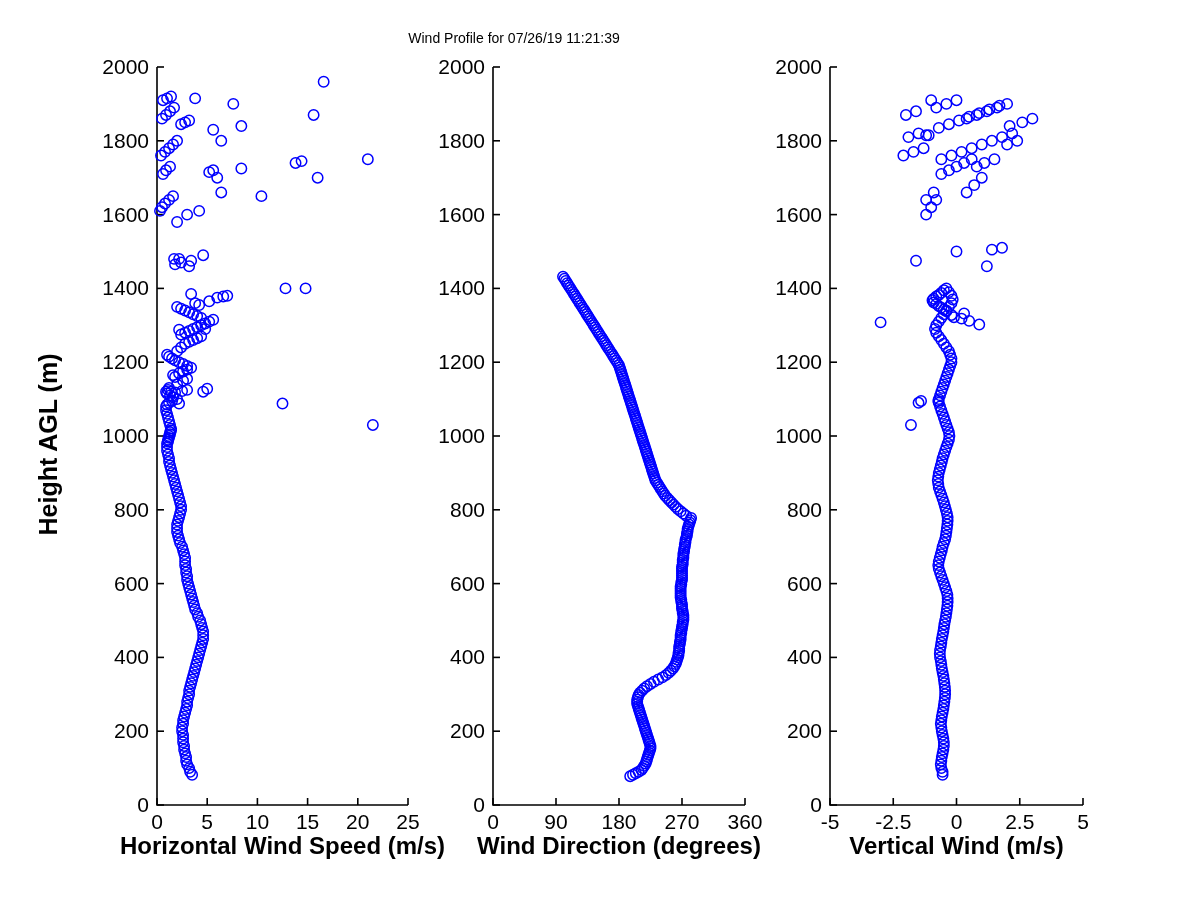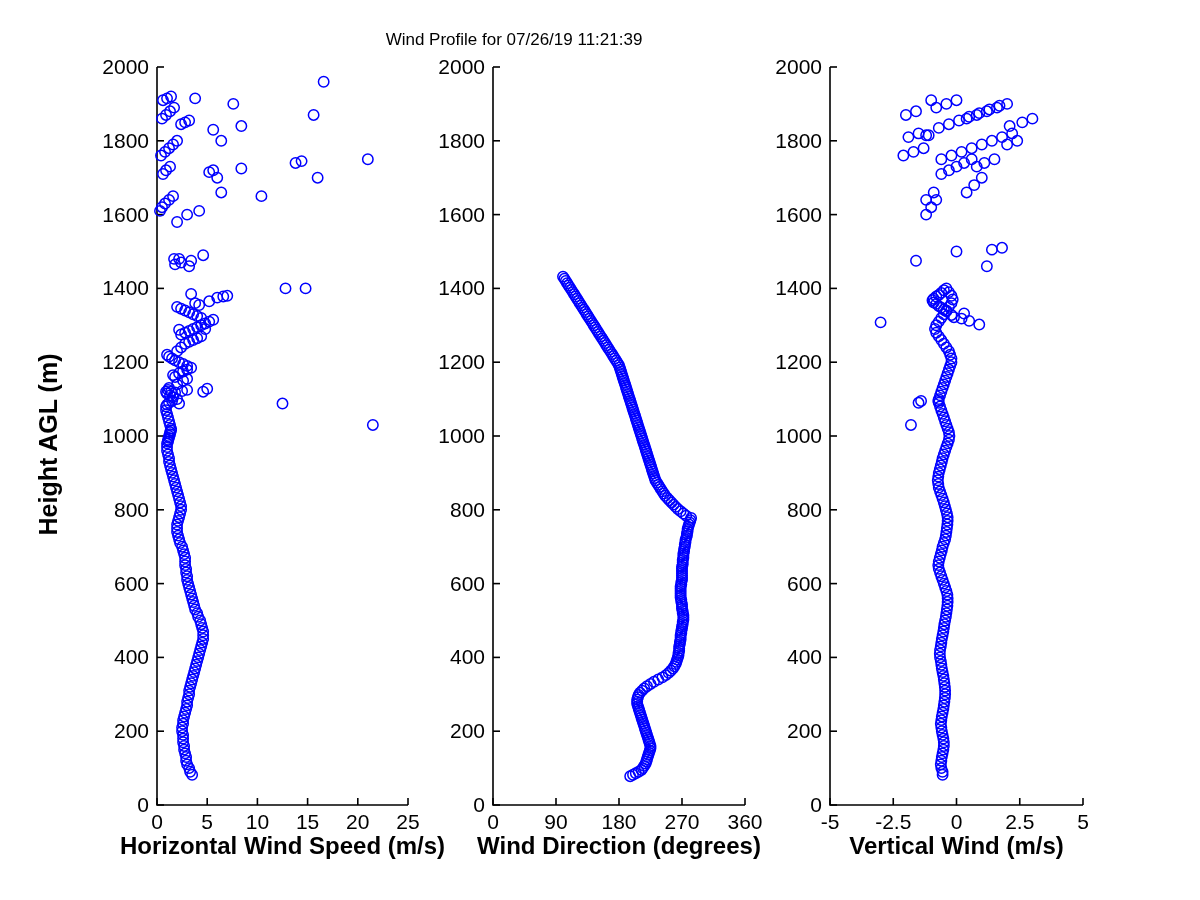--- a/index.html
+++ b/index.html
@@ -4,21 +4,21 @@
 <style>
   html,body{margin:0;padding:0;}
   body{
     width:1200px;height:900px;background:#ffffff;
     font-family:"Liberation Sans", sans-serif;
     overflow:hidden;position:relative;
   }
   #figure{position:absolute;left:0;top:0;width:1200px;height:900px;}
   .title{
     position:absolute;left:0;top:30px;width:1028px;text-align:center;
-    font-size:17px;color:#000;letter-spacing:0px;
+    font-size:14px;color:#000;letter-spacing:0px;
   }
   .ylabel{
     position:absolute;left:-82px;top:430px;width:260px;text-align:center;
     font-size:25px;font-weight:bold;color:#000;
     transform:rotate(-90deg);transform-origin:center center;
   }
   .xlabel{
     position:absolute;top:832px;font-size:24px;font-weight:bold;color:#000;
     text-align:center;white-space:nowrap;
   }

